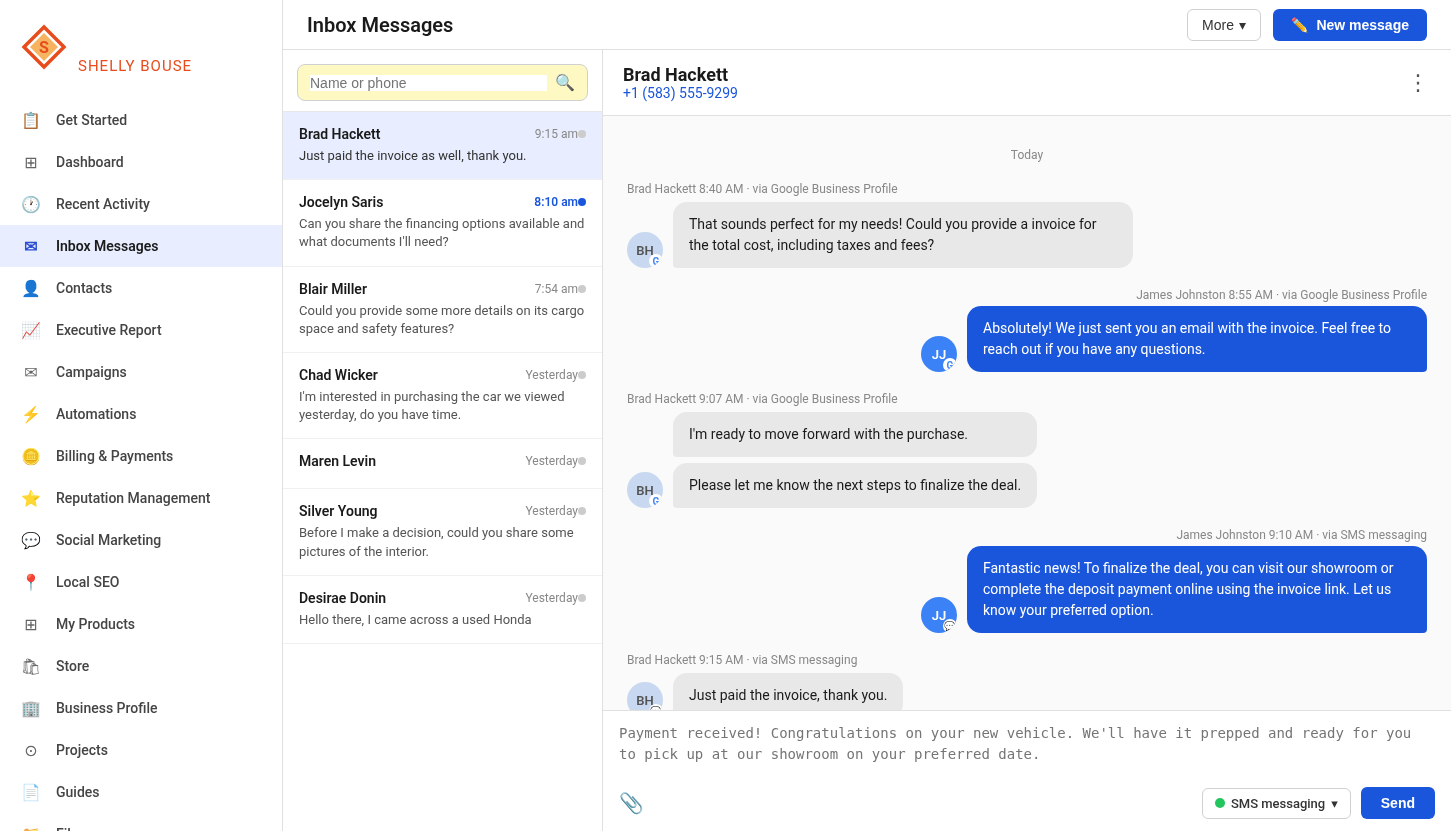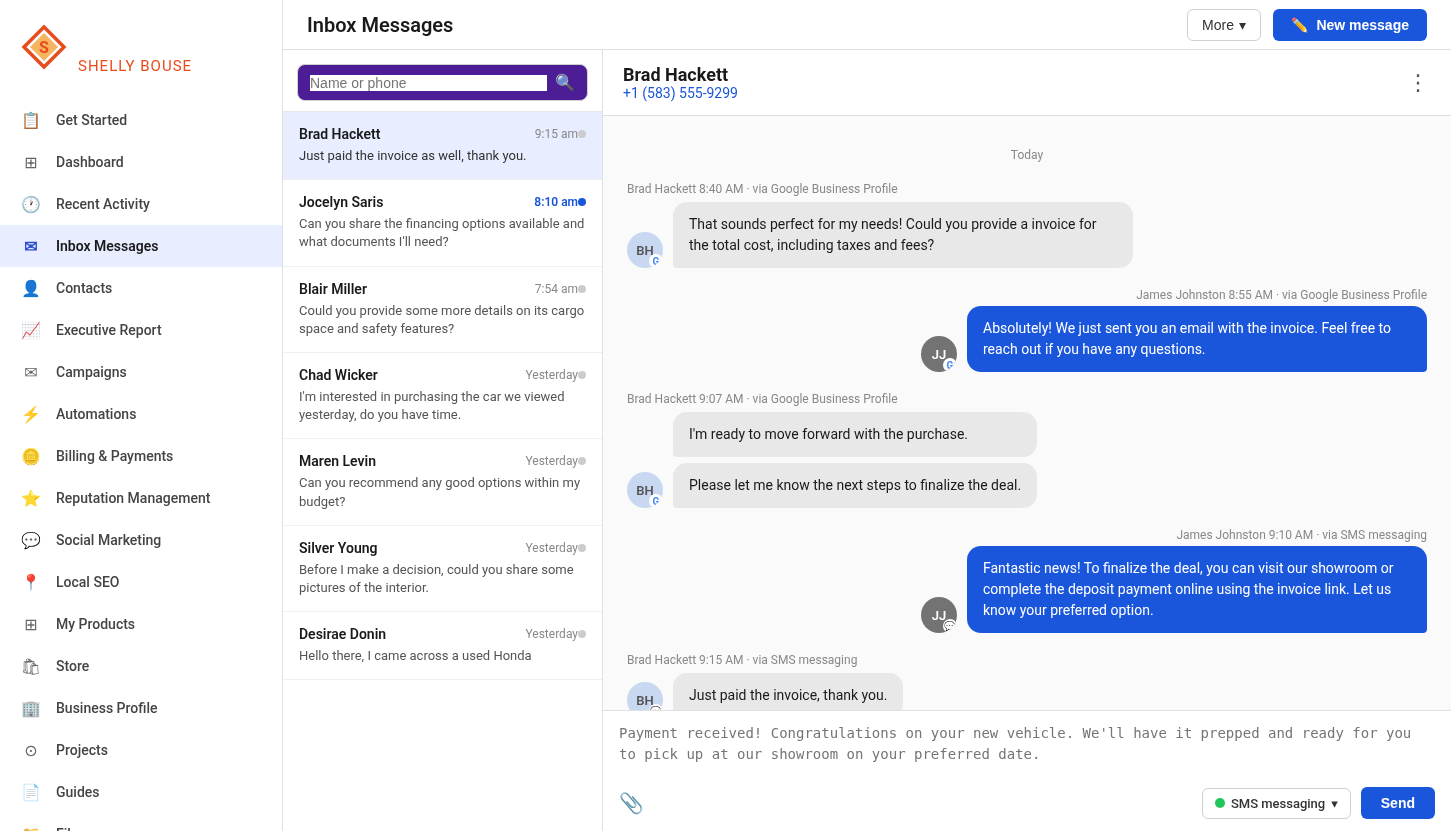--- a/index.html
+++ b/index.html
@@ -143,21 +143,21 @@
       padding: 14px 14px 10px;
       border-bottom: 1px solid #e8e8e8;
     }
     .conv-search-inner {
       display: flex;
       align-items: center;
       border: 1px solid #d0d0d0;
       border-radius: 8px;
       padding: 8px 12px;
       gap: 8px;
-      background: #4c1d95;
+      background: #fef9c3;
     }
     .conv-search-inner input {
       border: none;
       outline: none;
       flex: 1;
       font-size: 14px;
       color: #333;
     }
     .conv-items {
       flex: 1;
@@ -414,21 +414,21 @@
       height: 14px;
       display: flex;
       align-items: center;
       justify-content: center;
     }
 
     .brad-avatar {
       background: #c8d8f0;
     }
     .james-avatar {
-      background: #737373;
+      background: #3b82f6;
     }
 
     ::-webkit-scrollbar { width: 4px; }
     ::-webkit-scrollbar-track { background: transparent; }
     ::-webkit-scrollbar-thumb { background: #ccc; border-radius: 4px; }
   </style>
 </head>
 <body>
 
 <div class="sidebar">
@@ -583,21 +583,20 @@
       <div class="conv-preview">I'm interested in purchasing the car we viewed yesterday, do you have time.</div>
     </div>
           <div class="conv-item">
       <div class="conv-item-header">
         <span class="conv-name">Maren Levin</span>
         <span class="conv-meta">
           <span>Yesterday</span>
           <span class="conv-dot read"></span>
         </span>
       </div>
-      <div class="conv-preview">Can you recommend any good options within my budget?</div>
     </div>
           <div class="conv-item">
       <div class="conv-item-header">
         <span class="conv-name">Silver Young</span>
         <span class="conv-meta">
           <span>Yesterday</span>
           <span class="conv-dot read"></span>
         </span>
       </div>
       <div class="conv-preview">Before I make a decision, could you share some pictures of the interior.</div>

